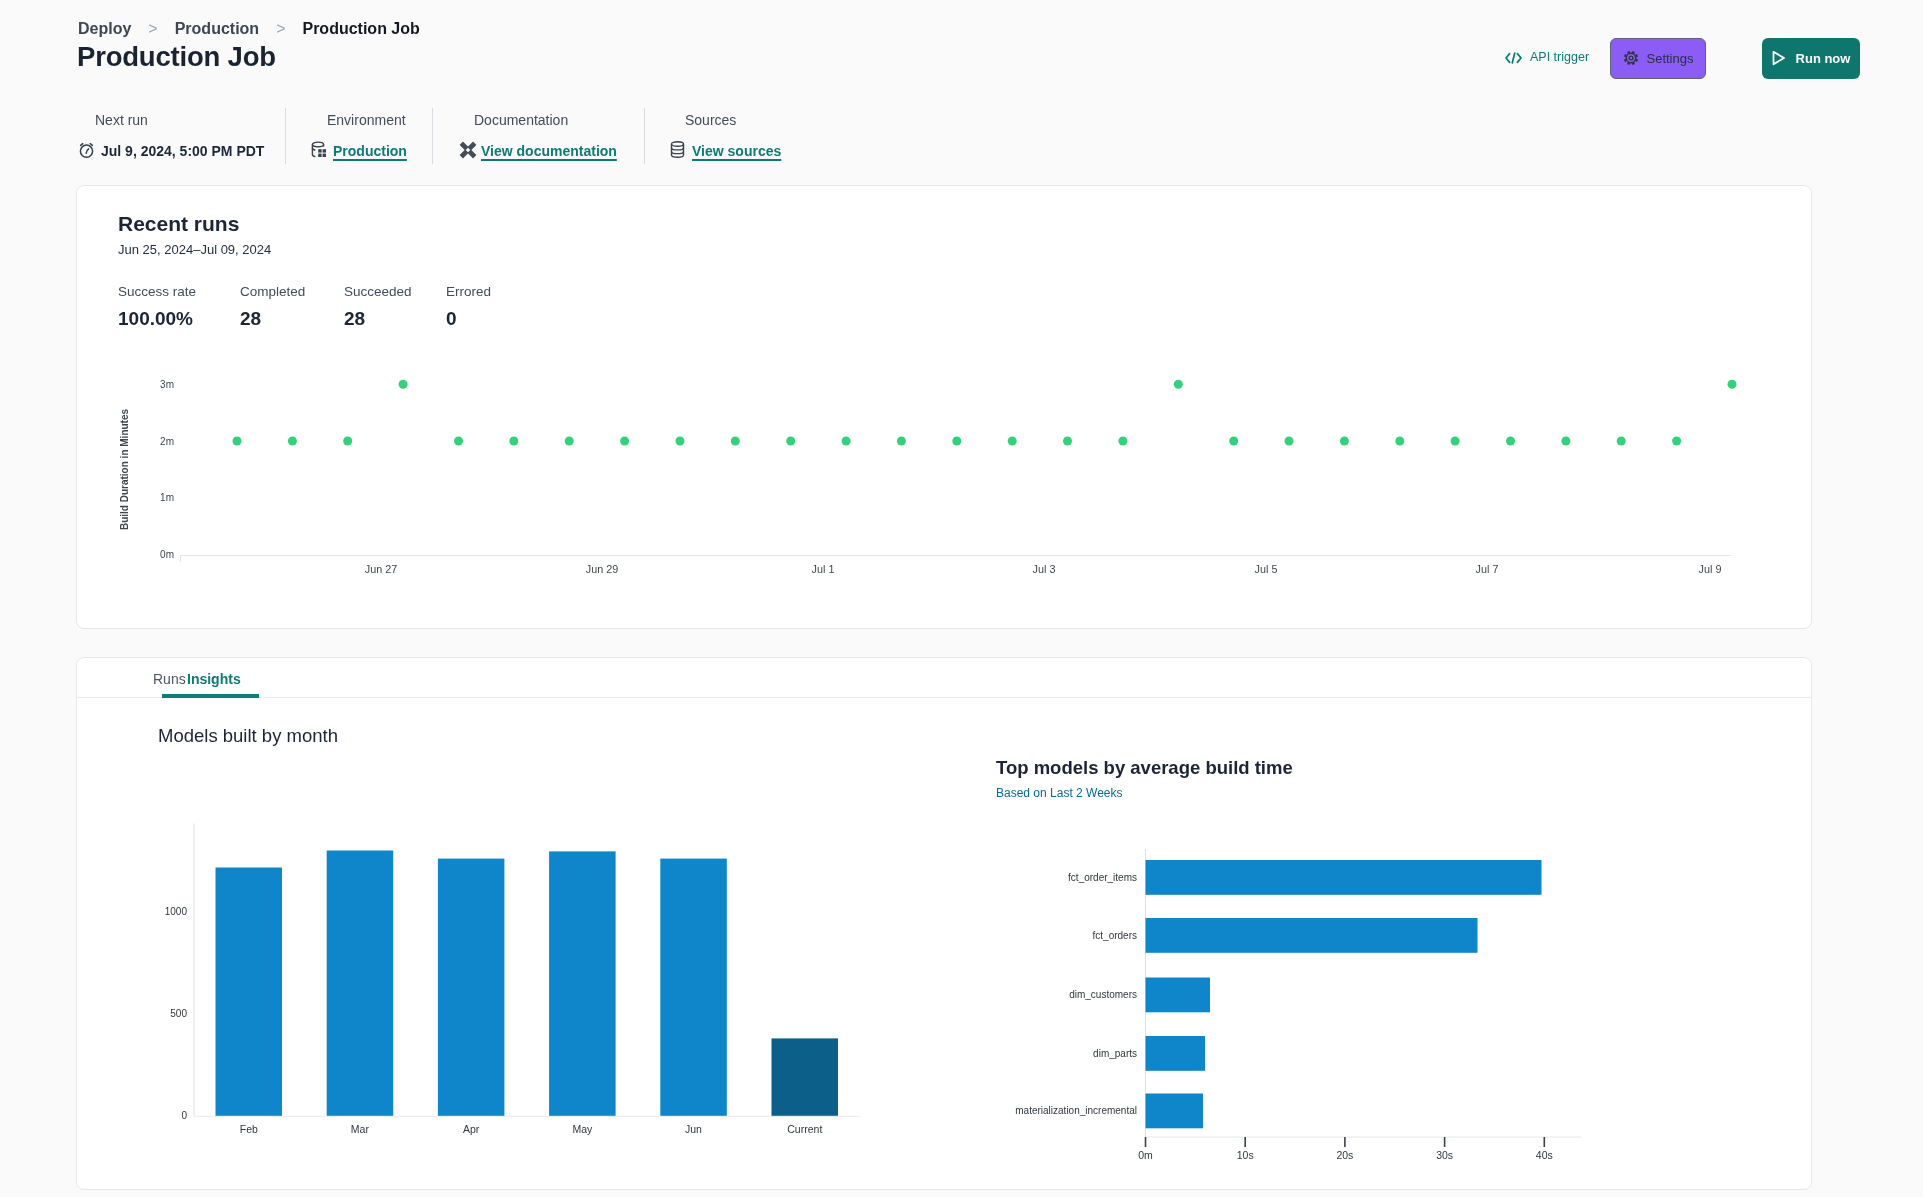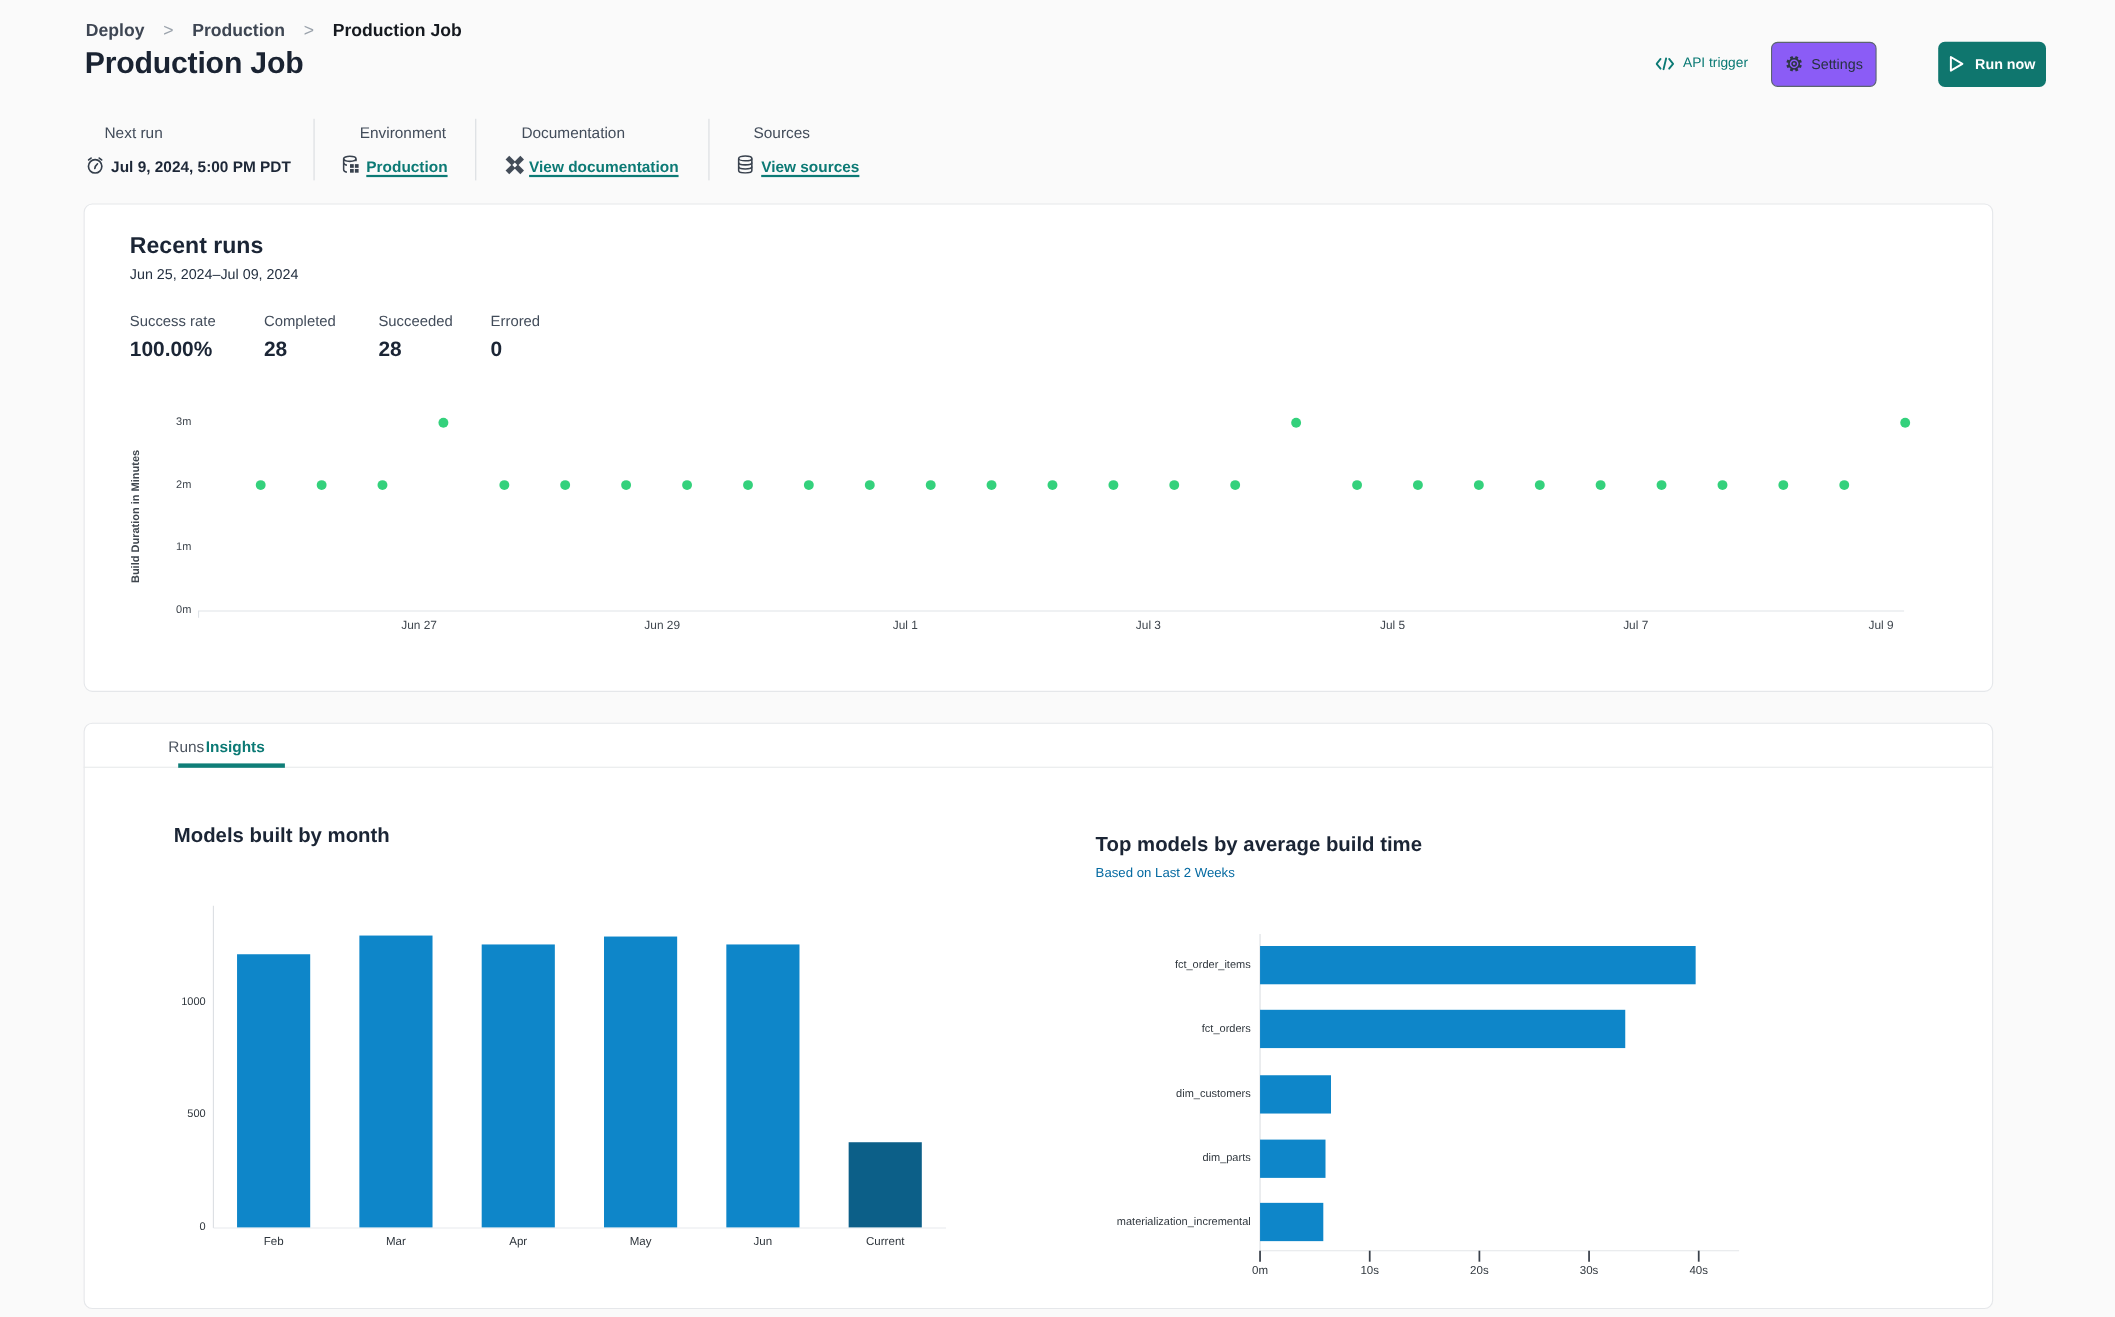--- a/index.html
+++ b/index.html
@@ -151,21 +151,21 @@
 <circle cx="1676.6" cy="441.0" r="4.5" fill="#34d17c"></circle>
 <circle cx="1732.0" cy="384.3" r="4.5" fill="#34d17c"></circle>
 </svg>
 
 <div class="card" style="left:76px;top:657px;width:1736px;height:533px;"></div>
 <div class="abs" style="left:76px;top:696.5px;width:1736px;height:1px;background:#e8eaec;"></div>
 <div class="abs" style="left:110px;top:671px;font-size:14px;color:#4d5560;margin-left:43px;">Runs</div>
 <div class="abs" style="left:187px;top:671px;font-size:14px;font-weight:bold;color:#0c7a75;">Insights</div>
 <div class="abs" style="left:162px;top:694px;width:96.5px;height:3.5px;background:#0f7e78;"></div>
 
-<div class="abs" style="left:158px;top:748px;font-size:18.5px;font-weight:bold;color:#1b2535;">Models built by month</div>
+<div class="abs" style="left:158px;top:725px;font-size:18.5px;font-weight:normal;color:#1b2535;">Models built by month</div>
 <div class="abs" style="left:996px;top:756.5px;font-size:18.5px;font-weight:bold;color:#1b2535;">Top models by average build time</div>
 <div class="abs" style="left:996px;top:785.5px;font-size:12px;color:#0369a1;">Based on Last 2 Weeks</div>
 
 <svg width="1923" height="1197" style="position:absolute;left:0;top:0">
 <line x1="194" y1="823.5" x2="194" y2="1116.3" stroke="#dcdfe3" stroke-width="1"></line>
 <line x1="194" y1="1116.3" x2="860" y2="1116.3" stroke="#e8eaed" stroke-width="1"></line>
 <rect x="215.5" y="867.5" width="66.5" height="248.3" fill="#0e86c9"></rect>
 <rect x="326.7" y="850.5" width="66.5" height="265.3" fill="#0e86c9"></rect>
 <rect x="437.9" y="858.6" width="66.5" height="257.2" fill="#0e86c9"></rect>
 <rect x="549.1" y="851.4" width="66.5" height="264.4" fill="#0e86c9"></rect>

